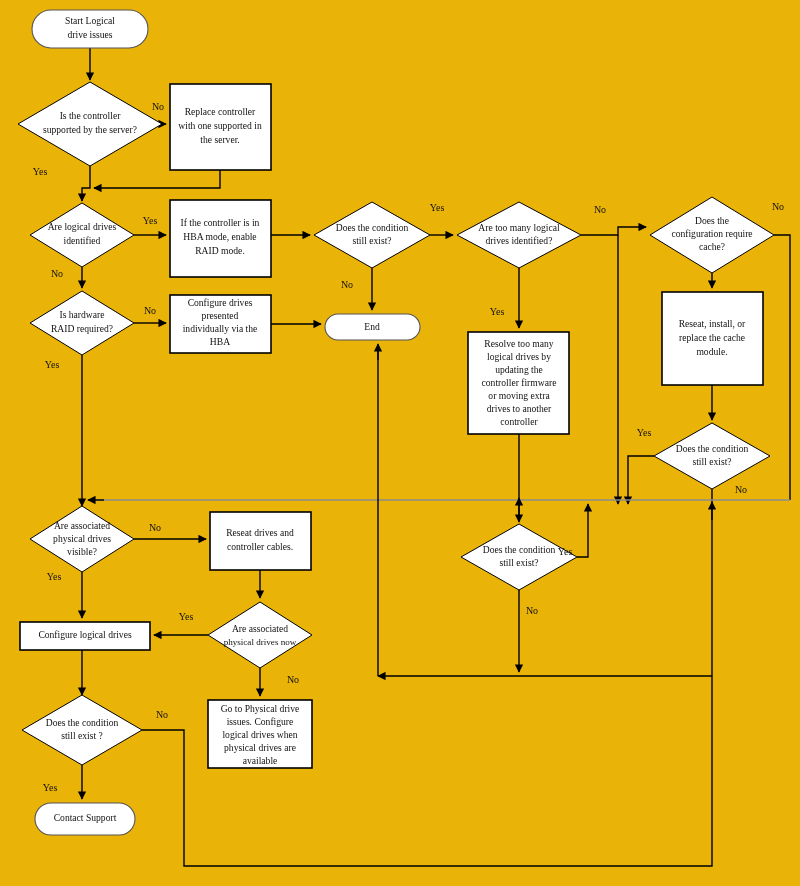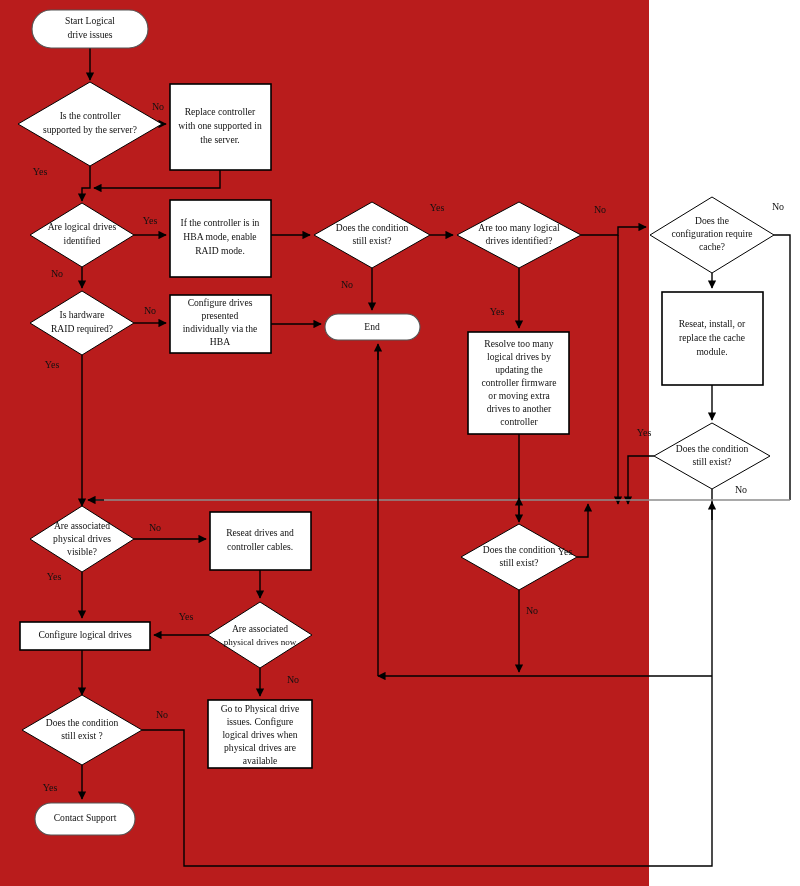--- a/index.html
+++ b/index.html
@@ -3,23 +3,23 @@
 <meta charset="utf-8">
 <title>Logical drive issues flowchart</title>
 <style>
   html, body {
     margin: 0;
     padding: 0;
     background: #ffffff;
   }
   #canvas {
     position: relative;
-    width: 649px;
+    width: 800px;
     height: 886px;
-    background: #b91c1c;
+    background: #eab308;
     font-family: "Liberation Serif", "DejaVu Serif", serif;
   }
   svg#flow {
     display: block;
     width: 800px;
     height: 886px;
   }
   .shape-stroke-thick {
     stroke: #000000;
     stroke-width: 1.6;

